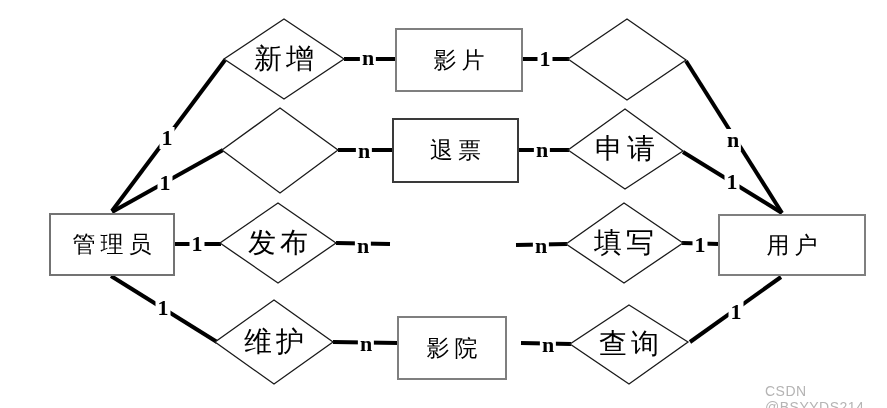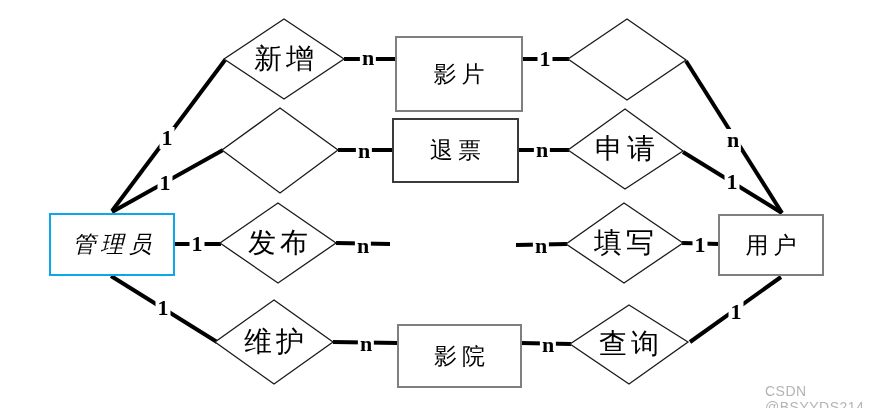--- a/index.html
+++ b/index.html
@@ -28,21 +28,21 @@
     justify-content: center;
     background: #ffffff;
     box-sizing: border-box;
     font-size: 23px;
     color: #000000;
     letter-spacing: 5px;
     text-indent: 5px; 
     white-space: nowrap;
     z-index: 3;
   }
-  .entity.dark   { border: 2px solid #0ea5e9; font-style: italic; }
+  .entity.dark   { border: 2px solid #737373; }
   .entity.gray   { border: 2px solid #7f7f7f; }
   .entity.medium { border: 2px solid #3a3a3a; }
 
   .diamond-label {
     position: absolute;
     transform: translate(-50%, -50%);
     font-size: 28px;
     color: #000000;
     letter-spacing: 4px;
     text-indent: 4px;
@@ -115,30 +115,30 @@
     <polygon class="diamond" points="274,300 333,342 274,384 215,342"></polygon>
     <polygon class="diamond" points="627,19 686,60 627,100 568,59"></polygon>
     <polygon class="diamond" points="625,109 683,151 625,189 568,150"></polygon>
     <polygon class="diamond" points="624,203 683,243 624,283 566,244"></polygon>
     <polygon class="diamond" points="629,305 688,342 629,384 570,344"></polygon>
   </svg>
 
   <div class="entity dark" style="left:49px;  top:213px; width:126px; height:63px;">
       <span>管理员</span>
     </div>
-  <div class="entity gray" style="left:395px; top:36px;  width:128px; height:76px;">
+  <div class="entity gray" style="left:395px; top:28px;  width:128px; height:64px;">
       <span>影片</span>
     </div>
   <div class="entity medium" style="left:392px; top:118px; width:127px; height:65px;">
       <span>退票</span>
     </div>
-  <div class="entity gray" style="left:397px; top:324px; width:125px; height:64px;">
+  <div class="entity gray" style="left:397px; top:316px; width:110px; height:64px;">
       <span>影院</span>
     </div>
-  <div class="entity gray" style="left:718px; top:214px; width:106px; height:62px;">
+  <div class="entity gray" style="left:718px; top:214px; width:148px; height:62px;">
       <span>用户</span>
     </div>
 
   <div class="diamond-label" style="left:284px; top:59px;">新增</div>
   <div class="diamond-label" style="left:278px; top:243px;">发布</div>
   <div class="diamond-label" style="left:274px; top:342px;">维护</div>
   <div class="diamond-label" style="left:625px; top:149px;">申请</div>
   <div class="diamond-label" style="left:624px; top:243px;">填写</div>
   <div class="diamond-label" style="left:629px; top:344px;">查询</div>
 

